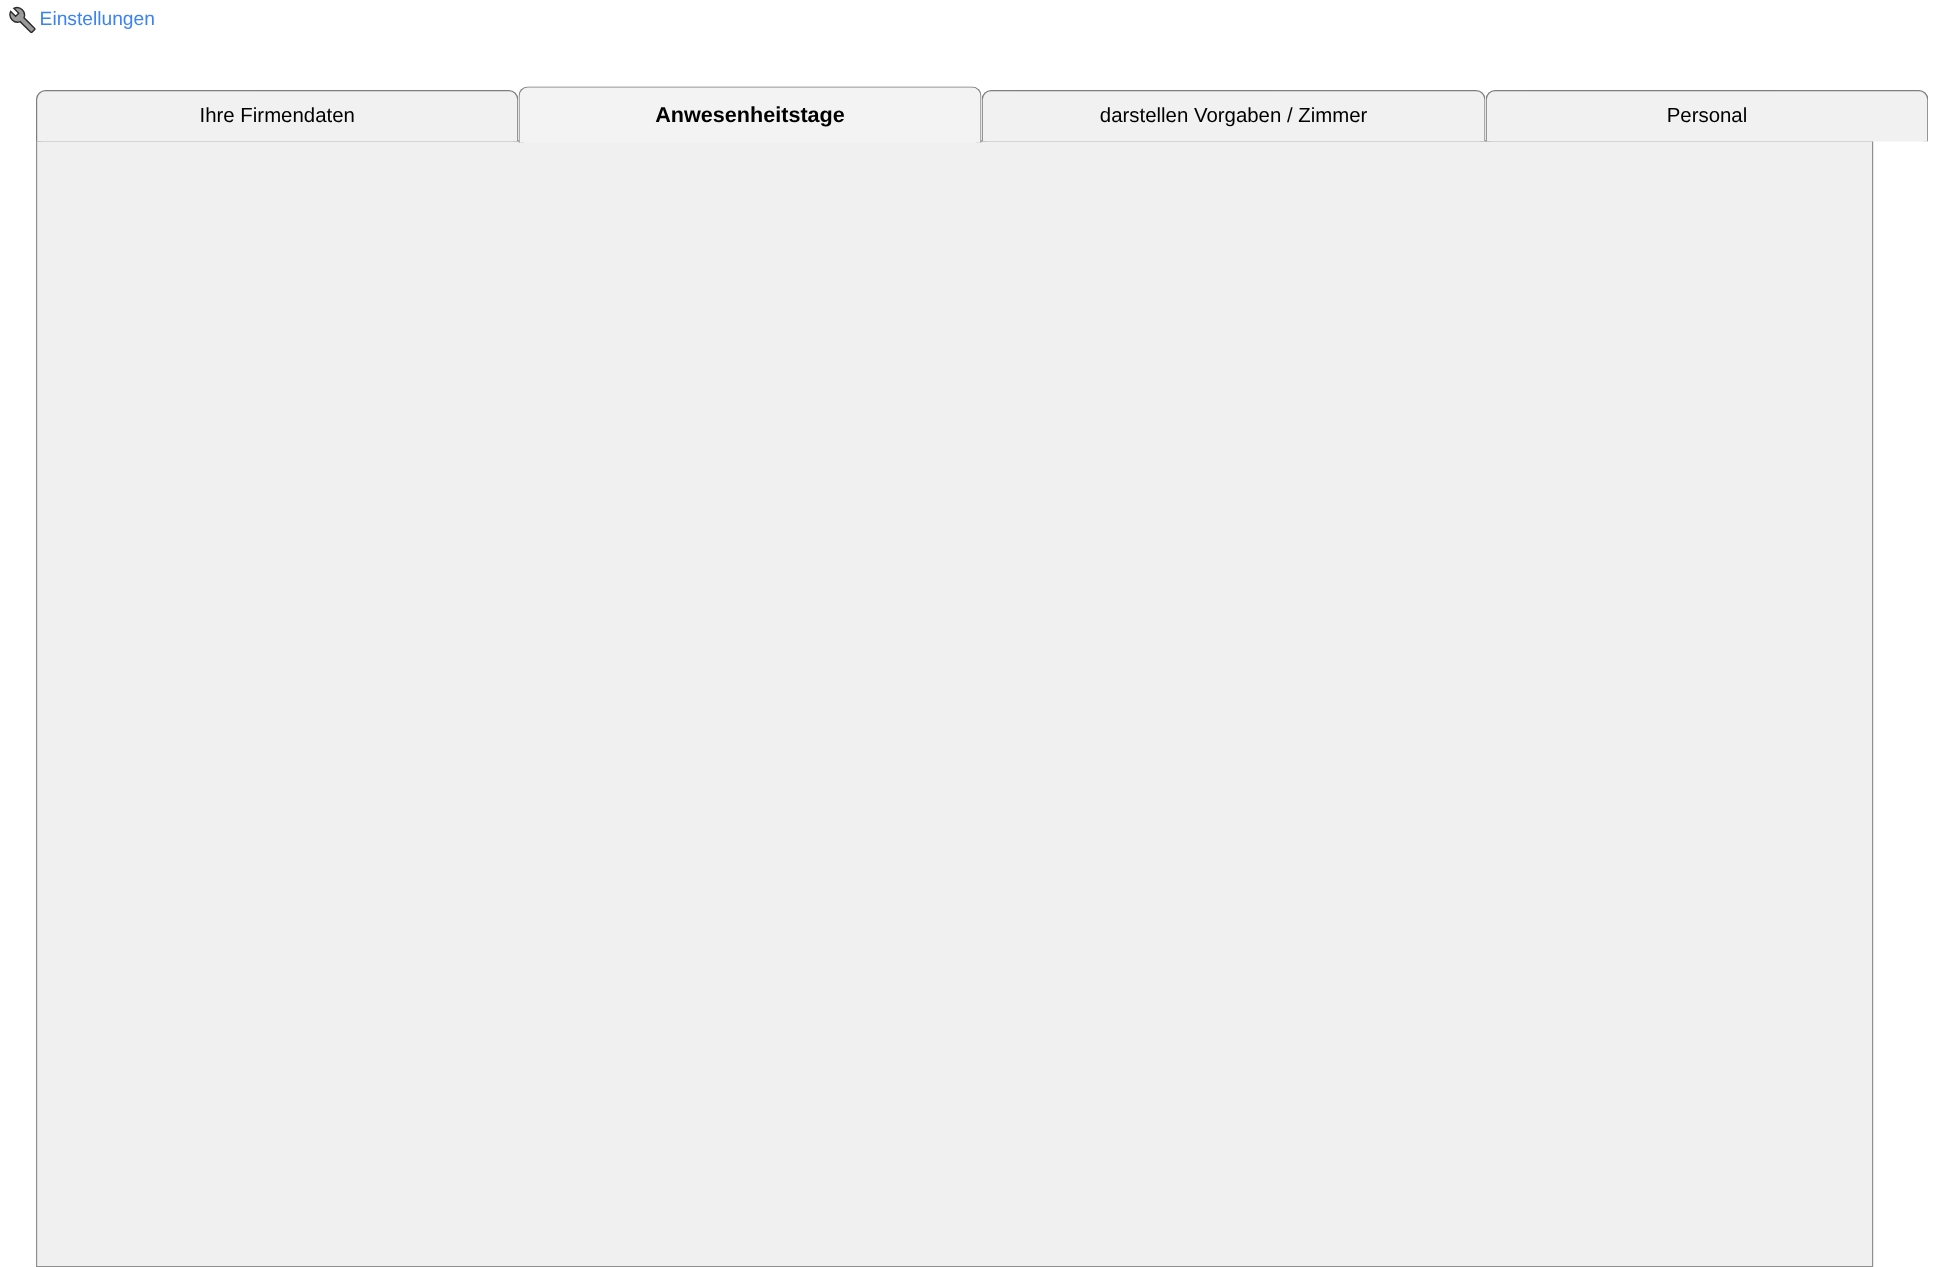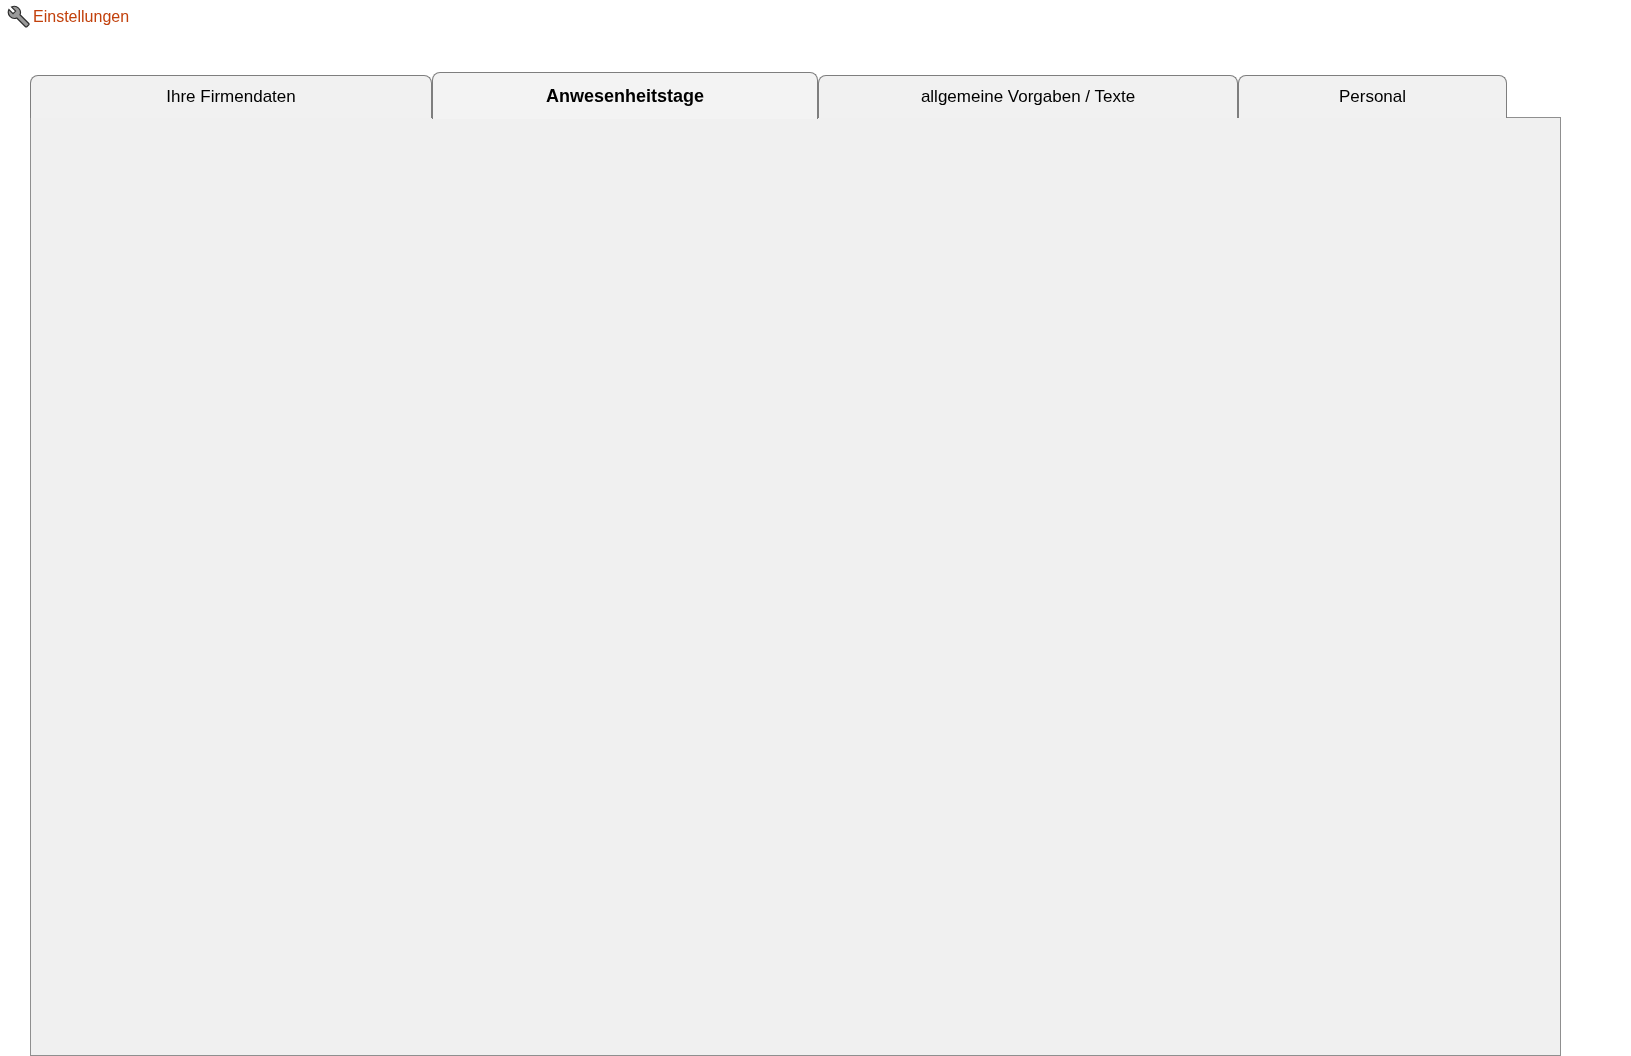--- a/index.html
+++ b/index.html
@@ -61,32 +61,32 @@
   .hint{position:absolute;color:#8b0000;font-size:15.5px;line-height:22px;white-space:normal;}
 </style>
 </head>
 <body>
 
 <span class="abs" style="left:7px;top:5px;width:23px;height:23px;">
   <svg width="23" height="23" viewBox="0 0 24 24">
     <path d="M22.7 19.3l-9.1-9.1c.9-2.3.4-5-1.5-6.9C10.1 1.3 7.1.9 4.7 2L9 6.3 6.3 9 2 4.7C.9 7.1 1.3 10.1 3.3 12.1c1.9 1.9 4.6 2.4 6.9 1.5l9.1 9.1c.4.4 1 .4 1.4 0l2-2c.4-.4.4-1 0-1.4z" fill="#9a9a9a" stroke="#2b2b2b" stroke-width="1.2"></path>
   </svg>
 </span>
-<div class="abs" style="left:33px;top:8px;font-size:16px;color:#c2410c;">Einstellungen</div>
+<div class="abs" style="left:33px;top:8px;font-size:16px;color:#3b82f6;">Einstellungen</div>
 
 <div class="tab" style="left:30px;width:402px;">
   <span>Ihre Firmendaten</span>
 </div>
 <div class="tab active" style="left:432px;width:386px;">
   <span>Anwesenheitstage</span>
 </div>
 <div class="tab" style="left:818px;width:420px;">
-  <span>allgemeine Vorgaben / Texte</span>
-</div>
-<div class="tab" style="left:1238px;width:269px;align-items:center;">
+  <span>darstellen Vorgaben / Zimmer</span>
+</div>
+<div class="tab" style="left:1238px;width:369px;align-items:center;">
   <span>Personal</span>
 </div>
 
 <div class="panel"></div>
 
 <div class="groupbox" style="left:55px;top:134px;width:616px;height:192px;"></div>
 <div class="legend" style="left:66px;top:125px;">Mehrwertsteuer</div>
 
 <div class="abs blue ralign" style="left:80px;top:157px;width:165px;">MWSt in % Satz 1</div>
 <div class="sunken right" style="left:257px;top:152px;width:64px;height:28px;">7</div>

